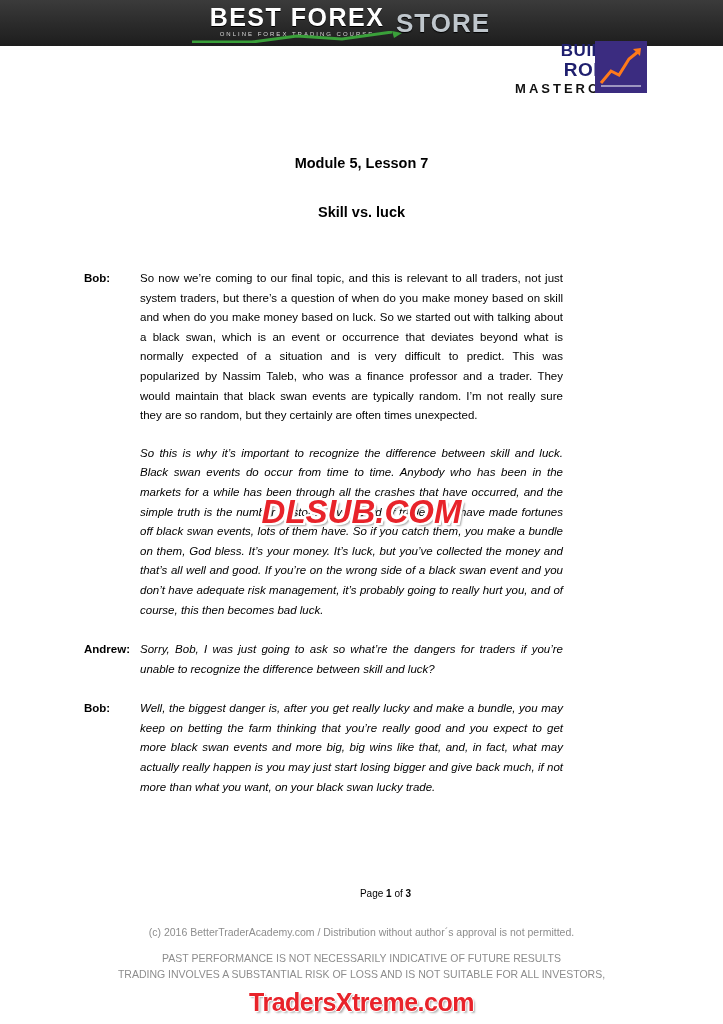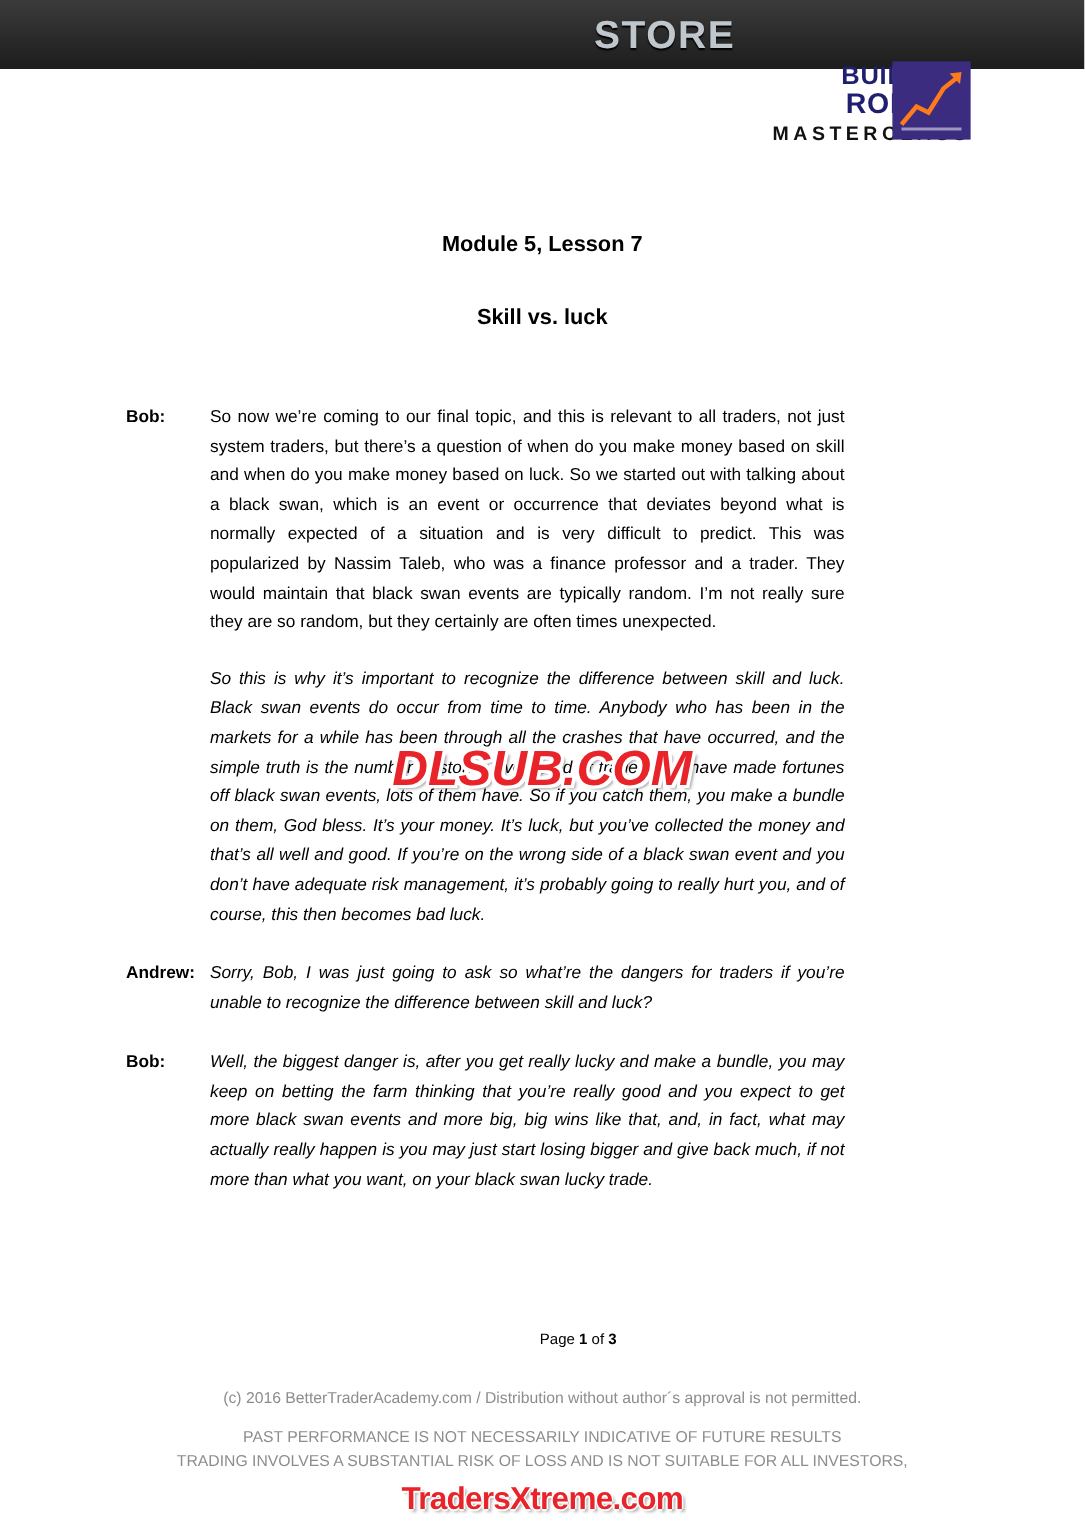--- a/index.html
+++ b/index.html
@@ -219,33 +219,41 @@
       2px 2px 0 #fff, -2px 2px 0 #fff, 2px -2px 0 #fff, -2px -2px 0 #fff,
       3px 3px 2px rgba(0,0,0,0.35);
     pointer-events: none;
   }
   .traders-x {
     position: absolute;
     top: 988px;
     left: 0;
     width: 723px;
     text-align: center;
-    font-size: 21px;
+    font-size: 25px;
     font-weight: bold;
     color: #e8232a;
     text-shadow:
       1px 0 0 #fff, -1px 0 0 #fff, 0 1px 0 #fff, 0 -1px 0 #fff,
       2px 2px 2px rgba(0,0,0,0.3);
     letter-spacing: -0.5px;
   }
 </style>
 </head>
 <body>
 
 <div class="top-banner">
+  <div class="bfs-logo">
+    <div class="bfs-main">BEST FOREX</div>
+    <div class="bfs-sub">ONLINE FOREX TRADING COURSE</div>
+    <svg class="bfs-arrow" viewBox="0 0 210 12">
+      <polyline points="0,11 60,11 105,5 150,8 200,1" fill="none" stroke="#3aa03a" stroke-width="3"></polyline>
+      <polygon points="200,0 210,2 202,7" fill="#3aa03a"></polygon>
+    </svg>
+  </div>
   <div class="store-word">STORE</div>
   <div class="tc4s">TC4S.net</div>
 </div>
 
 <div class="masterclass">
   <div class="mc-badge">
     <svg width="52" height="52" viewBox="0 0 52 52">
       <rect x="0" y="0" width="52" height="52" fill="#3b2c80"></rect>
       <polyline points="6,42 16,30 24,34 34,18 44,10" fill="none" stroke="#ff7a1a" stroke-width="3"></polyline>
       <polygon points="38,8 46,7 45,15" fill="#ff7a1a"></polygon>

